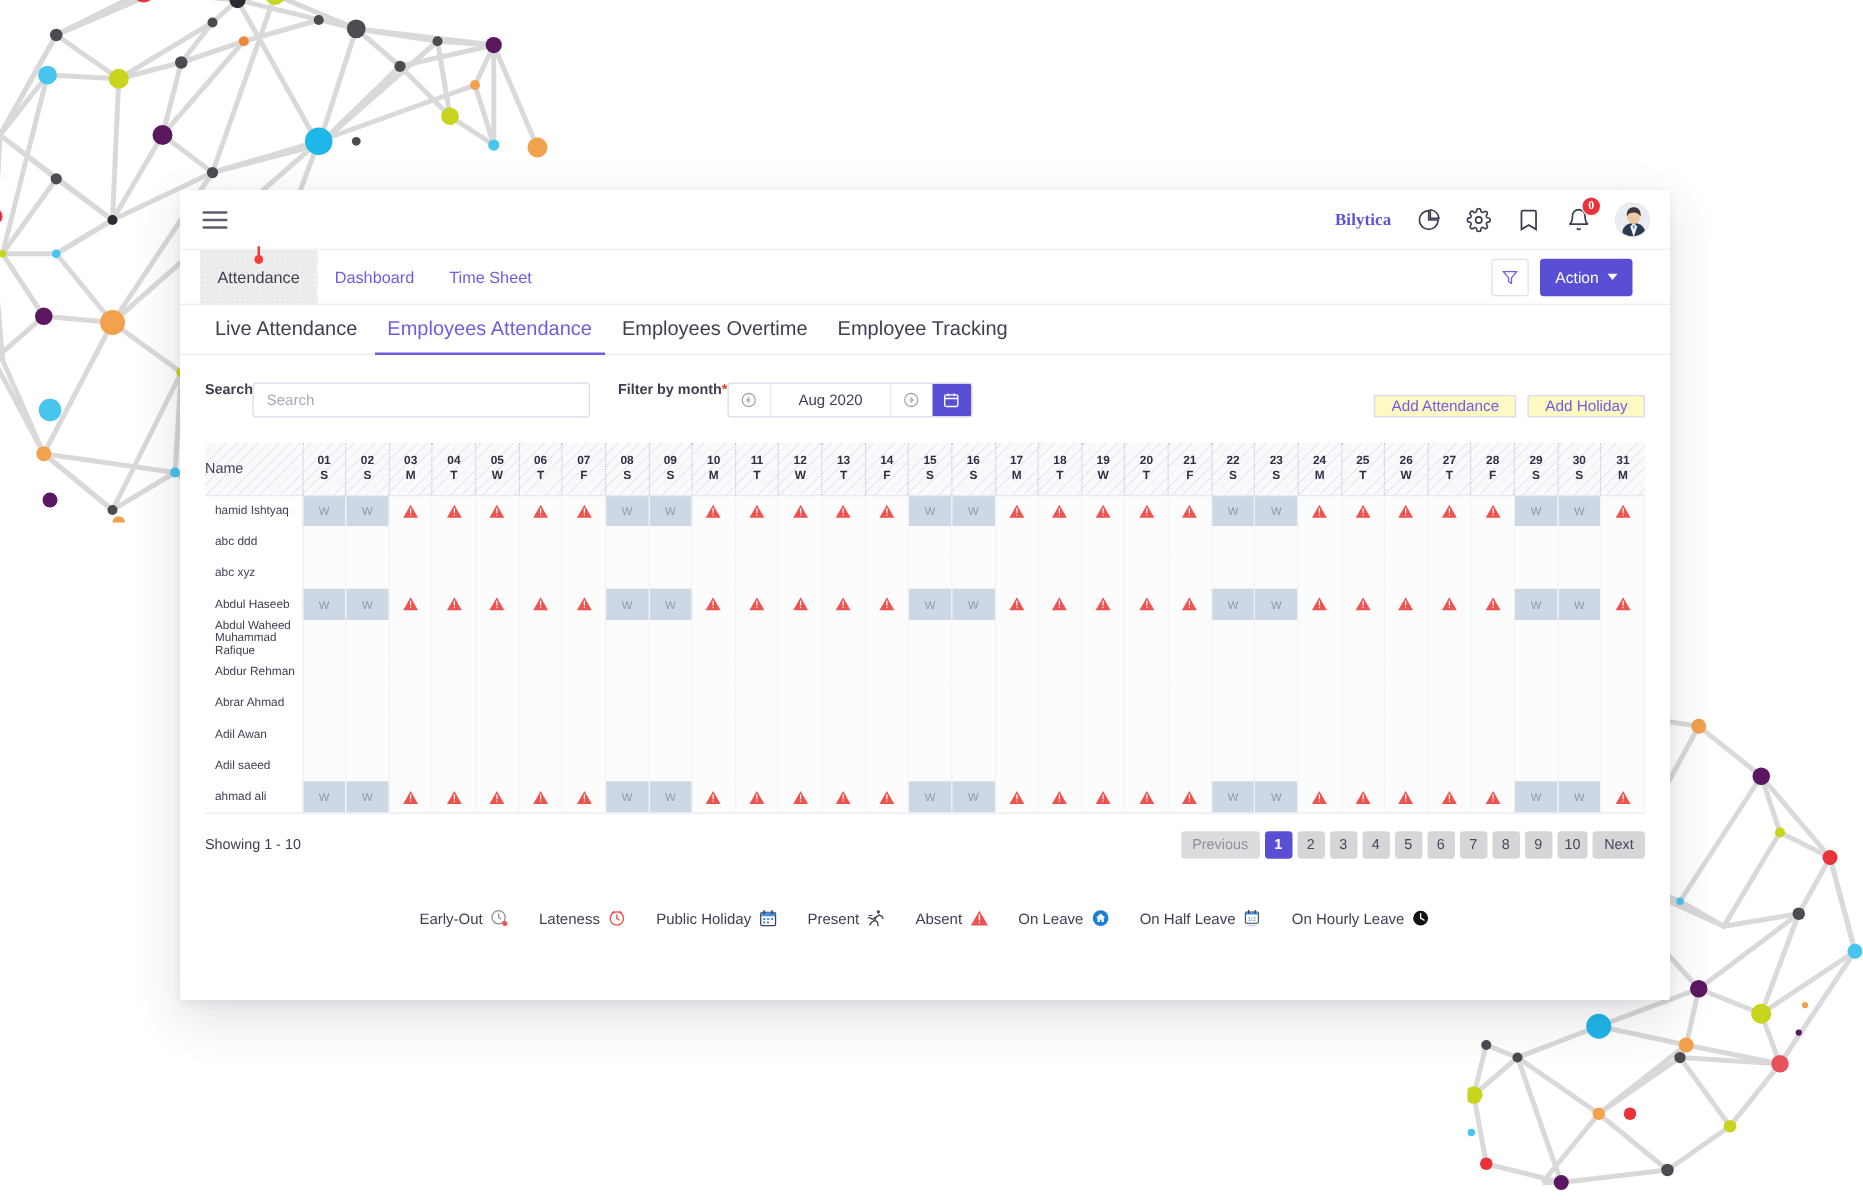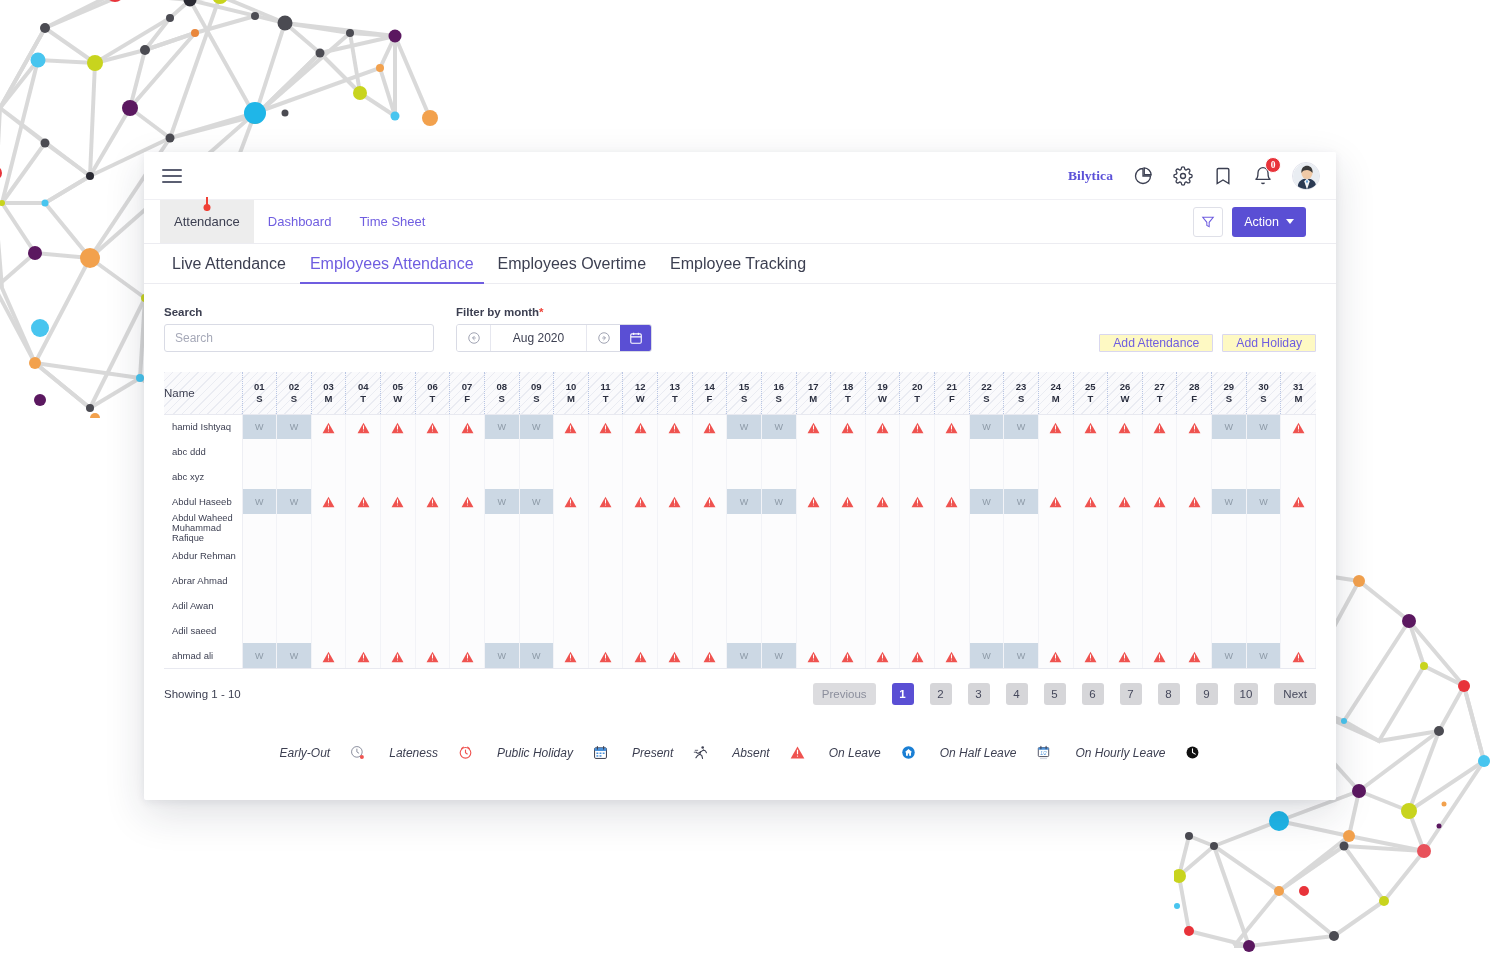--- a/index.html
+++ b/index.html
@@ -97,21 +97,21 @@
     color:#3c3f51; cursor:pointer; position:relative; white-space:nowrap;justify-content:flex-end;
   }
   .stab.active { color:#6f5de0; }
   .stab.active::after {
     content:""; position:absolute; left:2px; right:2px; bottom:-1px;
     height:2px; background:#6f5de0;
   }
 
   
   .filters { display:flex; align-items:flex-end; padding:22px 20px 12px 20px; gap:22px;}
-  .fgroup { display:flex; flex-direction:column;justify-content:flex-end; }
+  .fgroup { display:flex; flex-direction:row;justify-content:flex-end; }
   .flabel { font-size:11.5px; color:#3c3f51; font-weight:700; margin-bottom:6px; }
   .req { color:#ef4136; }
   .search-input {
     width:270px; height:28px; border:1px solid #d9dbe5; border-radius:3px;
     padding:0 10px; font-size:12px; color:#3c3f51; outline:none;
     font-family:"Liberation Sans", sans-serif; background:#fff;
   }
   .search-input::placeholder { color:#a6a9b8; }
   .monthbox { display:flex; height:28px; border:1px solid #d9dbe5; border-radius:3px; overflow:hidden; width:196px;}
   .mb-arrow { width:34px; display:flex; align-items:center; justify-content:center; background:#fff; cursor:pointer; border-right:1px solid #e6e7ef;}
@@ -159,37 +159,37 @@
     border-right:1px solid #f2f3f7; background:#fcfcfd;
   }
   tbody td.cell.wk { background:#ccd8e4; color:#8d9aa7; font-size:9px; }
   tbody td.cell.blank { background:#fcfcfd; }
   .tri { display:inline-block; width:13px; height:12px; vertical-align:middle;}
   .tablewrap .tbl-outer { border-bottom:1px solid #e8e9f0; overflow:hidden; }
 
   
   .tfoot { display:flex; align-items:center; padding:14px 20px 0 20px; }
   .showing { font-size:11.5px; color:#3c3f51; }
-  .pager { margin-left:auto; display:flex; gap:16px; align-items:center; }
+  .pager { margin-left:auto; display:flex; gap:4px; align-items:center; }
   .pg {
     min-width:22px; height:22px; padding:0 6px; border-radius:3px;
     background:#d6d6d9; color:#46495c; font-size:11.5px;
     display:flex; align-items:center; justify-content:center; cursor:pointer;
     border:none; font-family:"Liberation Sans", sans-serif;
   }
   .pg.prev { background:#dcdcdf; color:#8b8e9c; padding:0 9px; }
   .pg.next { padding:0 9px; }
   .pg.cur { background:#5a4fd4; color:#fff; font-weight:700; }
 
   
   .legend {
     display:flex; align-items:center; justify-content:center; gap:24px;
     padding-top:40px; font-size:12px; color:#3c3f51;
   }
-  .legend .li { display:flex; align-items:center; gap:20px;font-style:italic; }
+  .legend .li { display:flex; align-items:center; gap:6px; }
   .legend .li svg, .legend .li .gi { width:15px; height:15px; display:block; }
 </style>
 </head>
 <body>
 
 <div id="stage">
 
   <svg class="netdeco" id="net-tl" viewBox="0 0 470 430">
     <g stroke="#d8d8d8" stroke-width="4" fill="none" opacity="0.95">
       <path d="M125 5 L55 40 L10 120 L5 215 L12 300 L45 375 L100 420"></path>

